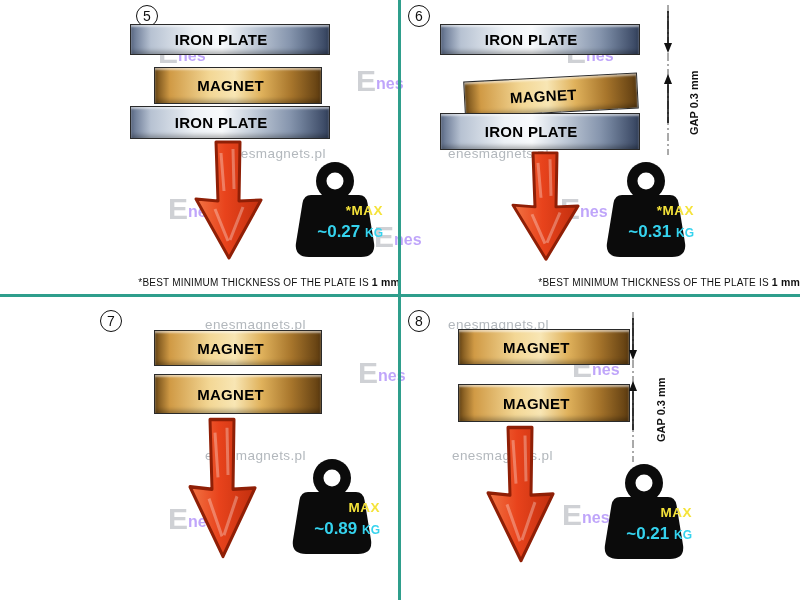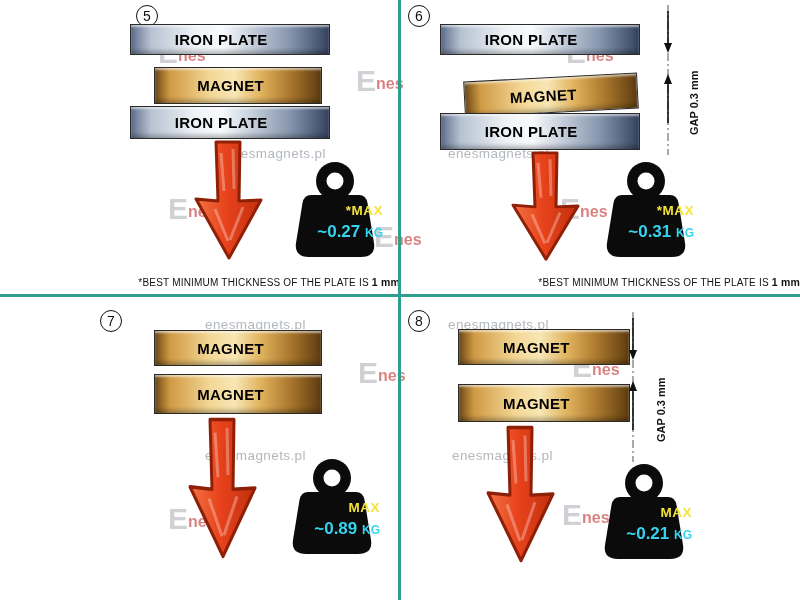--- a/index.html
+++ b/index.html
@@ -32,21 +32,21 @@
   .dim{position:absolute}
   .gap-label{position:absolute;font-weight:700;font-size:11px;color:#111;white-space:nowrap;
              transform:rotate(-90deg);transform-origin:left top}
 
   .footnote{position:absolute;left:0;width:100%;text-align:right;font-size:10px;color:#111;letter-spacing:.2px}
   .footnote b{font-size:10.5px}
 
   .wm-site{position:absolute;color:#b3b8bd;font-size:13.5px;letter-spacing:.4px;z-index:1}
   .wm-logo{position:absolute;display:flex;align-items:flex-end;opacity:.55;z-index:1}
   .wm-logo .e{font-size:30px;line-height:.75;font-weight:700;color:#a8adb4}
-  .wm-logo .nes{font-size:16px;font-weight:600;color:#b91c1c}
+  .wm-logo .nes{font-size:16px;font-weight:600;color:#8b5cf6}
 </style>
 </head>
 <body>
 
 <div class="stage">
 
   <svg width="0" height="0" style="position:absolute">
     <defs>
       <linearGradient id="ag" x1="0" y1="0" x2="1" y2="0">
         <stop offset="0" stop-color="#f27444"></stop>

